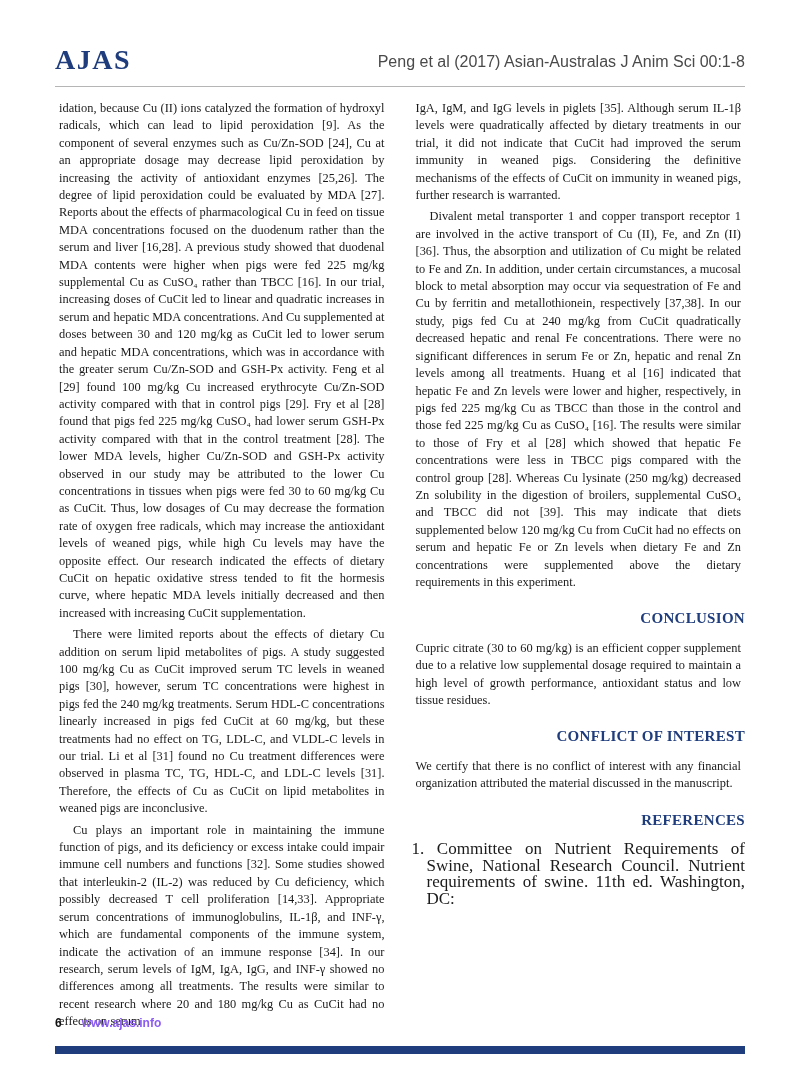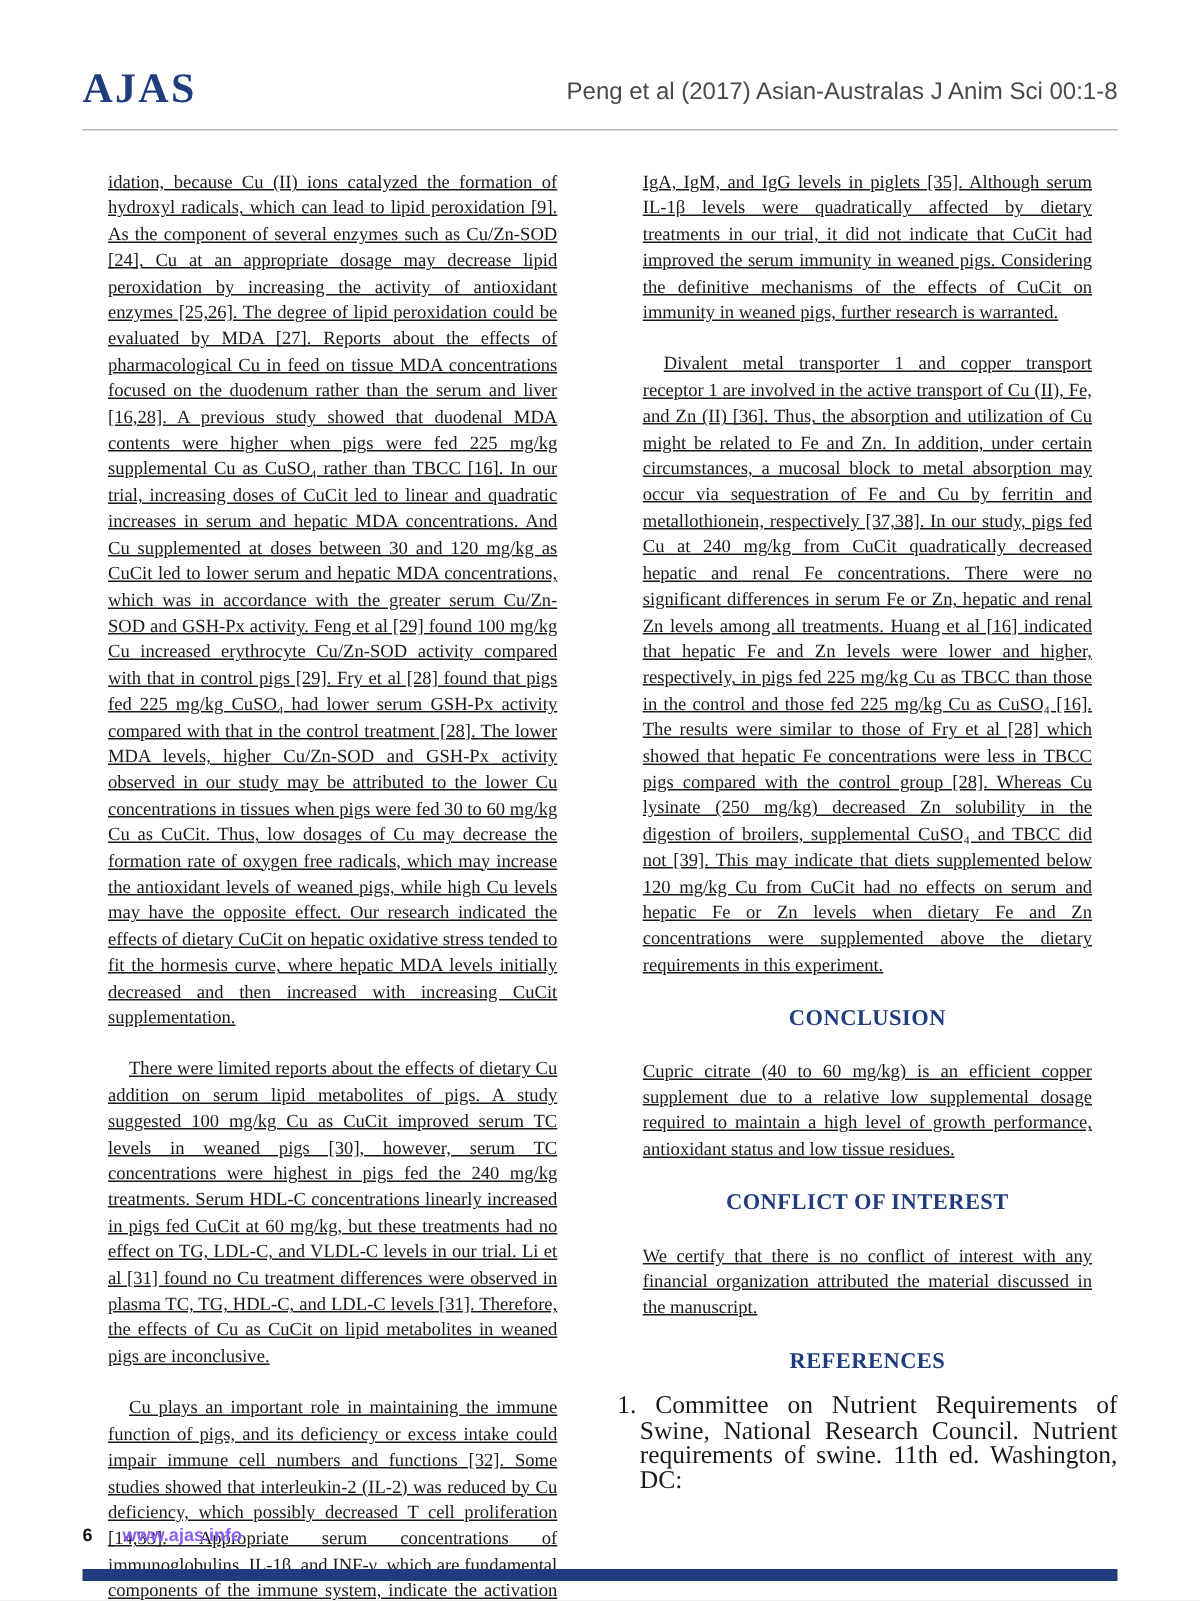--- a/index.html
+++ b/index.html
@@ -55,31 +55,31 @@
     width: 690px;
     display: flex;
     gap: 23px;
   }
   .col {
     width: 334px;
     text-align: justify;
     font-size: 12.4px;
     line-height: 17.4px;
   }
-  .para { margin: 17px; text-decoration: underline; }
+  .para { margin: 4px; }
   .para.indent { text-indent: 14px; }
   .heading {
     font-family: "Liberation Serif", serif;
     font-size: 15px;
     font-weight: bold;
     letter-spacing: 0.3px;
     color: #1f3d7c;
     margin-top: 19px;
     margin-bottom: 12px;
-    text-align: center;
+    text-align: right;
   }
   .ref-item {
     font-size: 17px;
     line-height: 16.6px;
     padding-left: 15px;
     text-indent: -15px;
     text-align: justify;
   }
   
   .footer {
@@ -124,21 +124,21 @@
       <p class="para">idation, because Cu (II) ions catalyzed the formation of hydroxyl radicals, which can lead to lipid peroxidation [9]. As the component of several enzymes such as Cu/Zn-SOD [24], Cu at an appropriate dosage may decrease lipid peroxidation by increasing the activity of antioxidant enzymes [25,26]. The degree of lipid peroxidation could be evaluated by MDA [27]. Reports about the effects of pharmacological Cu in feed on tissue MDA concentrations focused on the duodenum rather than the serum and liver [16,28]. A previous study showed that duodenal MDA contents were higher when pigs were fed 225 mg/kg supplemental Cu as CuSO₄ rather than TBCC [16]. In our trial, increasing doses of CuCit led to linear and quadratic increases in serum and hepatic MDA concentrations. And Cu supplemented at doses between 30 and 120 mg/kg as CuCit led to lower serum and hepatic MDA concentrations, which was in accordance with the greater serum Cu/Zn-SOD and GSH-Px activity. Feng et al [29] found 100 mg/kg Cu increased erythrocyte Cu/Zn-SOD activity compared with that in control pigs [29]. Fry et al [28] found that pigs fed 225 mg/kg CuSO₄ had lower serum GSH-Px activity compared with that in the control treatment [28]. The lower MDA levels, higher Cu/Zn-SOD and GSH-Px activity observed in our study may be attributed to the lower Cu concentrations in tissues when pigs were fed 30 to 60 mg/kg Cu as CuCit. Thus, low dosages of Cu may decrease the formation rate of oxygen free radicals, which may increase the antioxidant levels of weaned pigs, while high Cu levels may have the opposite effect. Our research indicated the effects of dietary CuCit on hepatic oxidative stress tended to fit the hormesis curve, where hepatic MDA levels initially decreased and then increased with increasing CuCit supplementation.</p>
       <p class="para indent">There were limited reports about the effects of dietary Cu addition on serum lipid metabolites of pigs. A study suggested 100 mg/kg Cu as CuCit improved serum TC levels in weaned pigs [30], however, serum TC concentrations were highest in pigs fed the 240 mg/kg treatments. Serum HDL-C concentrations linearly increased in pigs fed CuCit at 60 mg/kg, but these treatments had no effect on TG, LDL-C, and VLDL-C levels in our trial. Li et al [31] found no Cu treatment differences were observed in plasma TC, TG, HDL-C, and LDL-C levels [31]. Therefore, the effects of Cu as CuCit on lipid metabolites in weaned pigs are inconclusive.</p>
       <p class="para indent">Cu plays an important role in maintaining the immune function of pigs, and its deficiency or excess intake could impair immune cell numbers and functions [32]. Some studies showed that interleukin-2 (IL-2) was reduced by Cu deficiency, which possibly decreased T cell proliferation [14,33]. Appropriate serum concentrations of immunoglobulins, IL-1β, and INF-γ, which are fundamental components of the immune system, indicate the activation of an immune response [34]. In our research, serum levels of IgM, IgA, IgG, and INF-γ showed no differences among all treatments. The results were similar to recent research where 20 and 180 mg/kg Cu as CuCit had no effects on serum</p>
     </section>
 
     <section class="col">
       <p class="para">IgA, IgM, and IgG levels in piglets [35]. Although serum IL-1β levels were quadratically affected by dietary treatments in our trial, it did not indicate that CuCit had improved the serum immunity in weaned pigs. Considering the definitive mechanisms of the effects of CuCit on immunity in weaned pigs, further research is warranted.</p>
       <p class="para indent">Divalent metal transporter 1 and copper transport receptor 1 are involved in the active transport of Cu (II), Fe, and Zn (II) [36]. Thus, the absorption and utilization of Cu might be related to Fe and Zn. In addition, under certain circumstances, a mucosal block to metal absorption may occur via sequestration of Fe and Cu by ferritin and metallothionein, respectively [37,38]. In our study, pigs fed Cu at 240 mg/kg from CuCit quadratically decreased hepatic and renal Fe concentrations. There were no significant differences in serum Fe or Zn, hepatic and renal Zn levels among all treatments. Huang et al [16] indicated that hepatic Fe and Zn levels were lower and higher, respectively, in pigs fed 225 mg/kg Cu as TBCC than those in the control and those fed 225 mg/kg Cu as CuSO₄ [16]. The results were similar to those of Fry et al [28] which showed that hepatic Fe concentrations were less in TBCC pigs compared with the control group [28]. Whereas Cu lysinate (250 mg/kg) decreased Zn solubility in the digestion of broilers, supplemental CuSO₄ and TBCC did not [39]. This may indicate that diets supplemented below 120 mg/kg Cu from CuCit had no effects on serum and hepatic Fe or Zn levels when dietary Fe and Zn concentrations were supplemented above the dietary requirements in this experiment.</p>
 
       <h2 class="heading">CONCLUSION</h2>
-      <p class="para">Cupric citrate (40 to 60 mg/kg) is an efficient copper supplement due to a relative low supplemental dosage required to maintain a high level of growth performance, antioxidant status and low tissue residues.</p>
+      <p class="para">Cupric citrate (30 to 60 mg/kg) is an efficient copper supplement due to a relative low supplemental dosage required to maintain a high level of growth performance, antioxidant status and low tissue residues.</p>
 
       <h2 class="heading">CONFLICT OF INTEREST</h2>
       <p class="para">We certify that there is no conflict of interest with any financial organization attributed the material discussed in the manuscript.</p>
 
 
       <h2 class="heading">REFERENCES</h2>
       <p class="ref-item">1. Committee on Nutrient Requirements of Swine, National Research Council. Nutrient requirements of swine. 11th ed. Washington, DC:</p>
     </section>
 
   </main>

